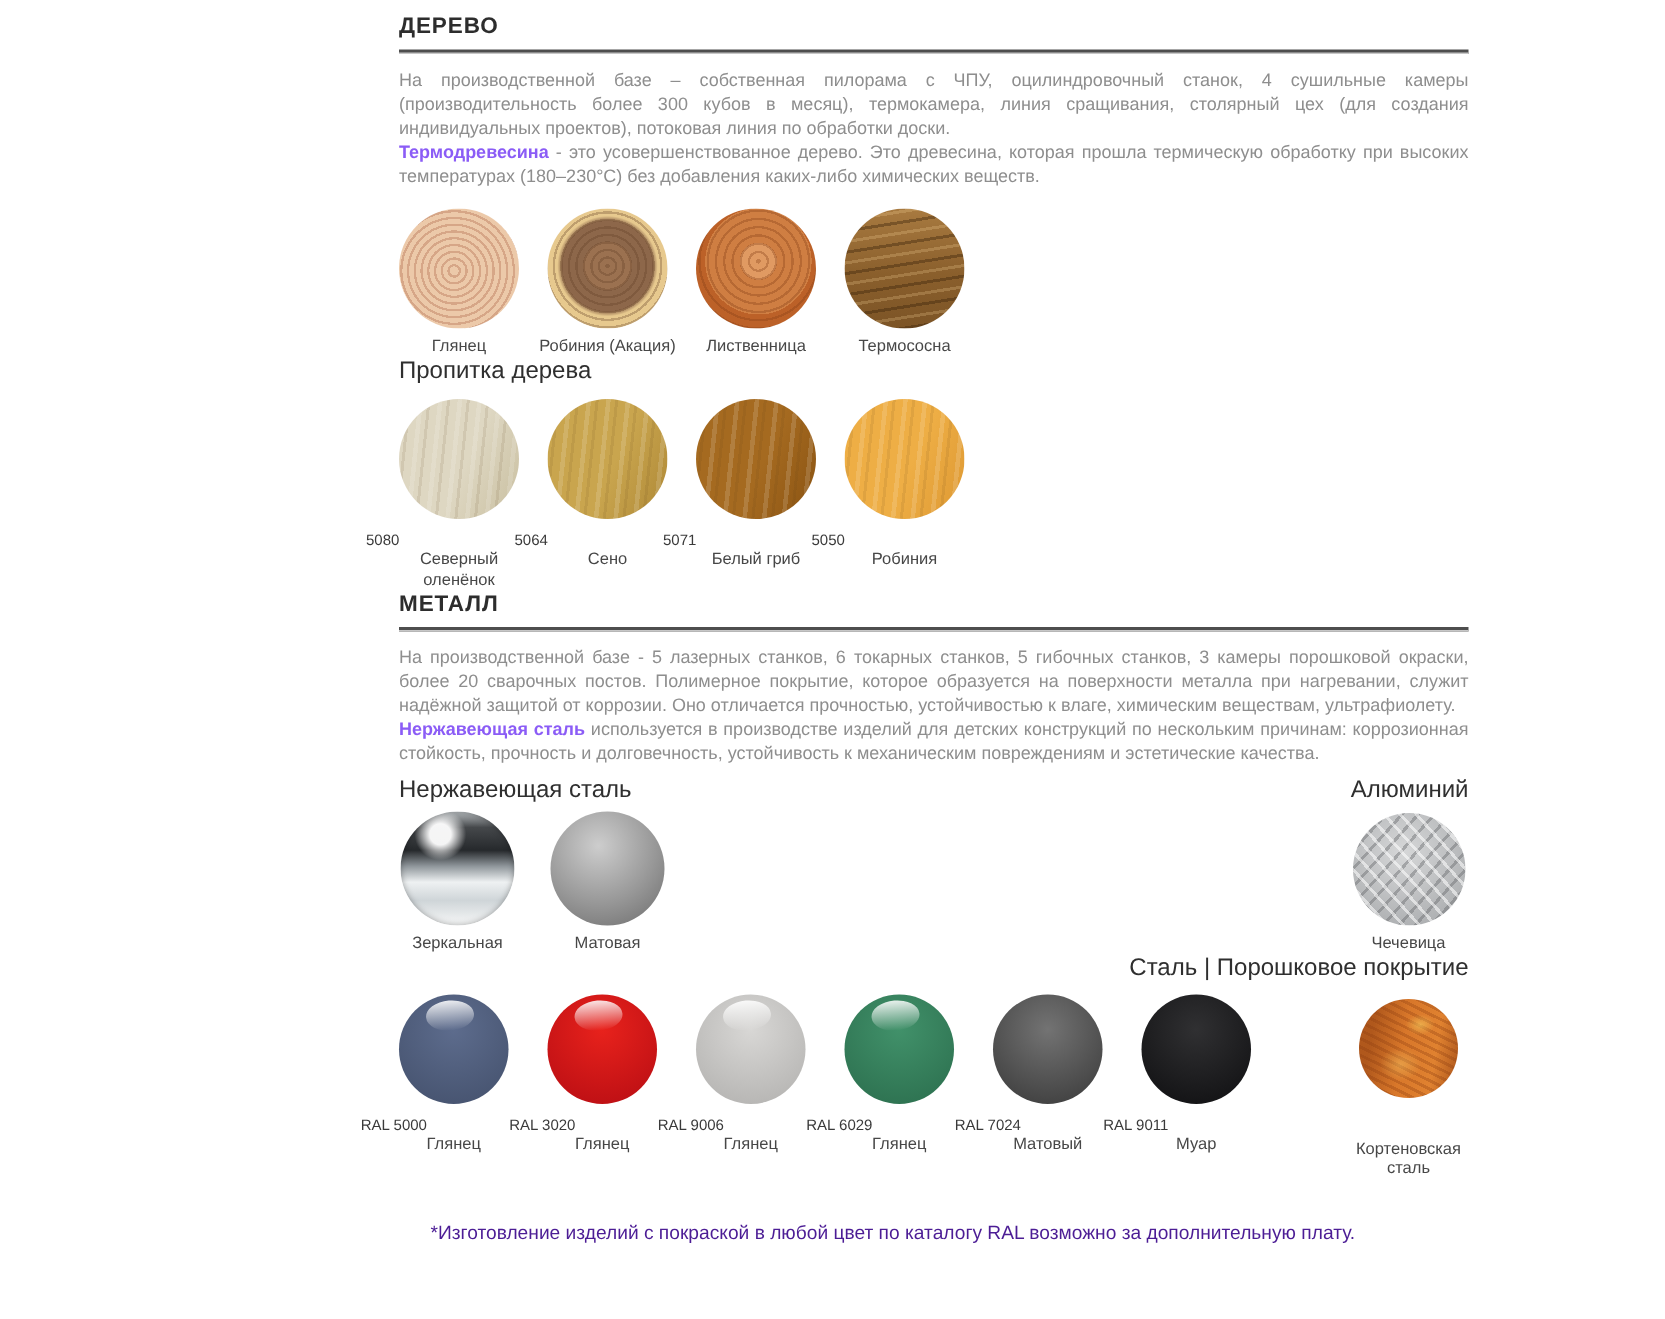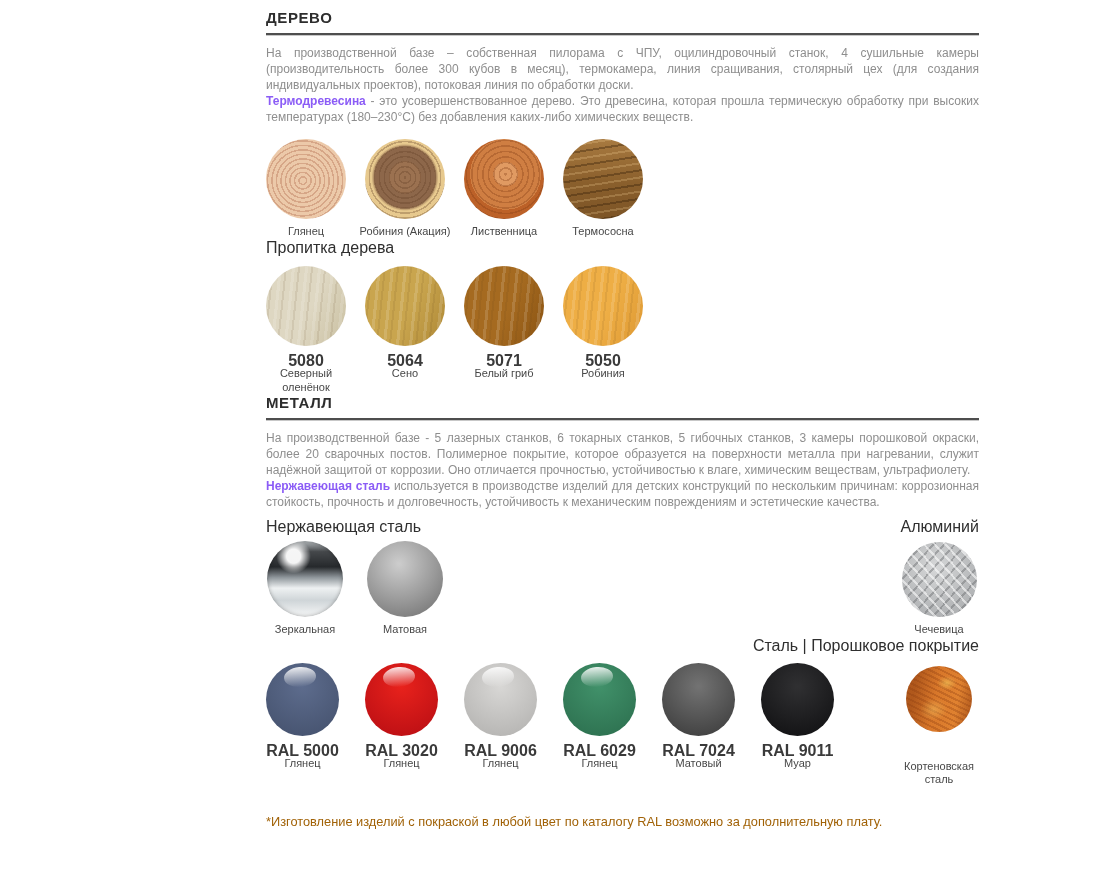--- a/index.html
+++ b/index.html
@@ -25,21 +25,21 @@
   .col-ral { width:73px; }
   .col-steel { width:78px; }
   .gap19 { gap:19px; }
   .gap26 { gap:26px; }
   .gap22 { gap:22px; }
   .right-col { margin-left:auto; }
   .swbox { display:flex; align-items:center; justify-content:center; }
   .swbox-76 { height:76px; } .swbox-73 { height:73px; }
 
   .lbl { font-size:11px; line-height:13.5px; color:#474747; text-align:center; white-space:pre-line; margin-top:6px; width:124px; }
-  .code { font-size:16px; line-height:13.5px; font-weight:700; color:#3a3a3a; text-align:center; margin-top:8px; width:124px; }
+  .code { font-size:10px; line-height:13.5px; font-weight:400; color:#3a3a3a; margin-top:8px; width:124px; }
   .sublbl { font-size:11px; line-height:13.5px; color:#474747; text-align:center; white-space:pre-line; width:124px; }
 
   .swatch { border-radius:50%; position:relative; flex:none; }
   .d80 { width:80px; height:80px; }
   .d76 { width:76px; height:76px; }
   .d75 { width:75px; height:75px; }
   .d73 { width:73px; height:73px; }
   .d66 { width:66px; height:66px; }
 
   
@@ -84,21 +84,21 @@
     linear-gradient(100deg, #b0581c 0 16%, var(--c1) 45%, #e08230 74%, var(--c2) 100%); }
 
   .mt-woodrow { margin-top:14px; }
   .mt-imphead { margin-top:13px; }
   .mt-improw { margin-top:9px; }
   .mt-metal { margin-top:16px; }
   .mt-subrow { margin-top:8px; display:flex; justify-content:space-between; align-items:baseline; }
   .mt-steelrow { margin-top:5px;justify-content:space-between; }
   .mt-powder { margin-top:18px;text-align:right; }
   .mt-ralrow { margin-top:8px; }
-  .footer-note { margin-top:27px; font-size:12.8px; line-height:16px; color:#a16207; }
+  .footer-note { margin-top:27px; font-size:12.8px; line-height:16px; color:#4c1d95;margin-left:21px; }
 </style>
 </head>
 <body>
 
 <div class="page">
 
   <section>
     <h2 class="section">ДЕРЕВО</h2>
     <div class="rule"></div>
 

